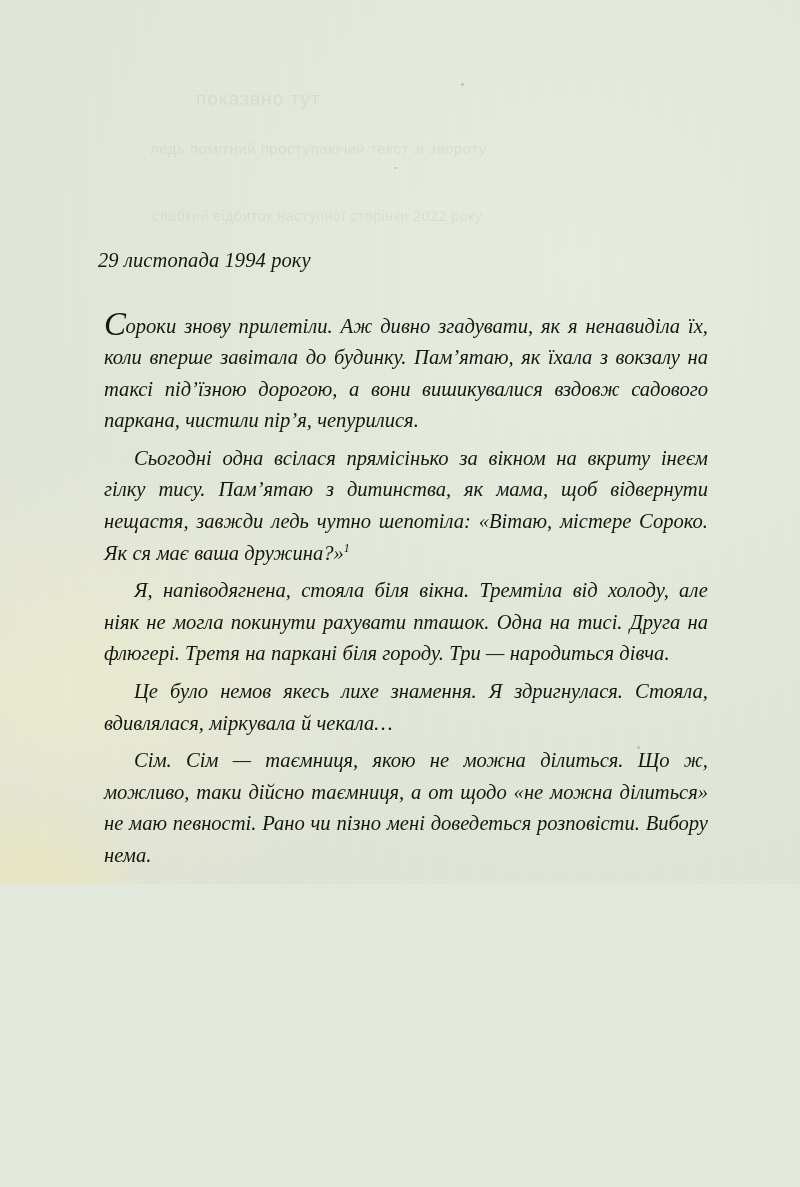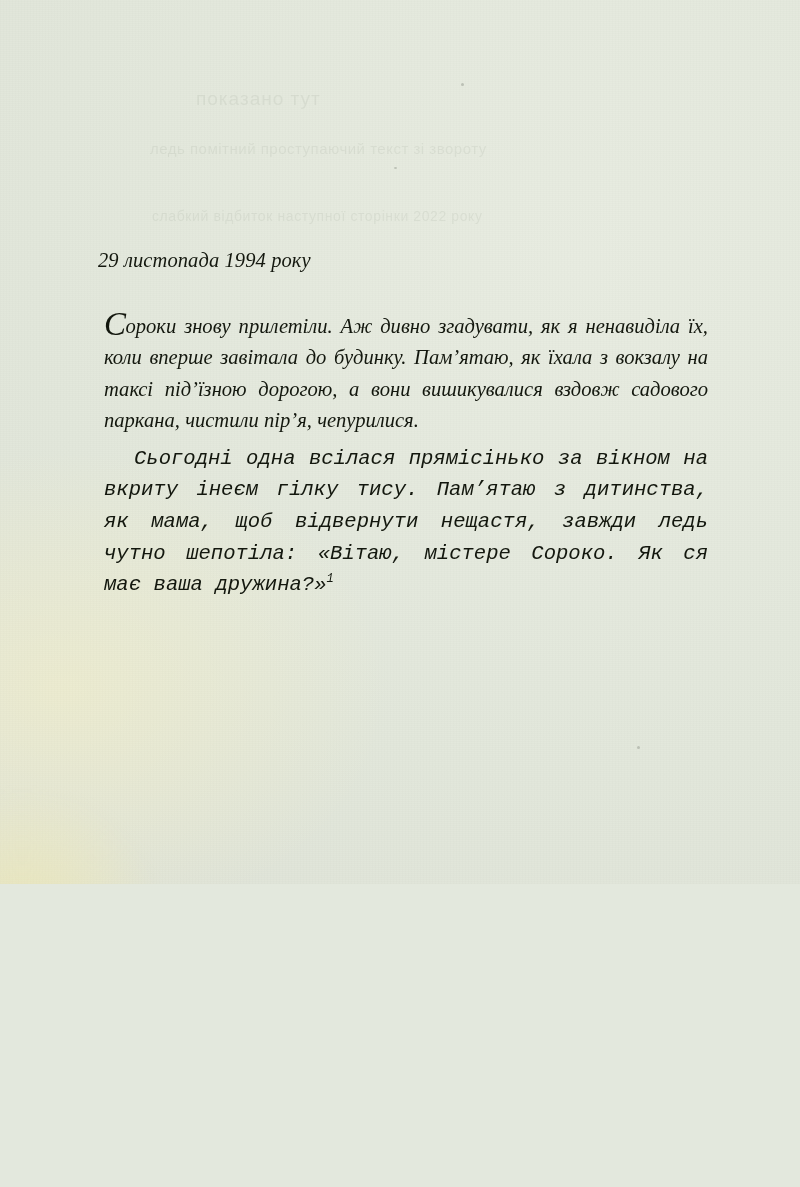--- a/index.html
+++ b/index.html
@@ -102,21 +102,20 @@
     color: #13170e;
     margin: 6px;
     text-align: justify;
     text-justify: inter-word;
     hyphens: manual;
     letter-spacing: -0.02px;
     word-spacing: .2px;
   }
   .body-p + .body-p {
     text-indent: 30px;
-    font-family: Liberation Mono, monospace;
   }
   .body-p.first {
     text-indent: 0;
   }
 
   .initial-cap {
     font-style: italic;
     font-size: 33px;
     line-height: 0;
     vertical-align: baseline;
@@ -220,20 +219,23 @@
   <div class="speck" style="left:651px; top:1111px; width:2px; height:2px;"></div>
 
   <div class="textblock">
 
     <p class="date-line">29 листопада 1994 року</p>
 
     <p class="body-p first"><span class="initial-cap">С</span><span>ороки знову прилетіли. Аж дивно згадувати, як я ненави­діла їх, коли вперше завітала до будинку. Пам’ятаю, як їха­ла з вокзалу на таксі під’їзною дорогою, а вони вишикува­лися вздовж садового паркана, чистили пір’я, чепурилися.</span></p>
 
     <p class="body-p"><span>Сьогодні одна всілася прямісінько за вікном на вкриту інеєм гілку тису. Пам’ятаю з дитинства, як мама, щоб від­вернути нещастя, завжди ледь чутно шепотіла: «Вітаю, містере Сороко. Як ся має ваша дружина?»</span><span class="fn-ref">1</span></p>
 
+    <p class="body-p">Я, напіводягнена, стояла біля вікна. Тремтіла від холоду, але ніяк не могла покинути рахувати пташок. Одна на тисі. Друга на флюгері. Третя на паркані біля городу. Три — на­родиться дівча.</p>
+    <p class="body-p">Це було немов якесь лихе знамення. Я здригнулася. Стоя­ла, вдивлялася, міркувала й чекала…</p>
+    <p class="body-p">Сім. Сім — таємниця, якою не можна ділиться. Що ж, можливо, таки дійсно таємниця, а от щодо «не можна ді­литься» не маю певності. Рано чи пізно мені доведеться роз­повісти. Вибору нема.</p>
   </div>
 
   <div class="footnote">
     <div class="footnote-rule"></div>
   </div>
 
   <div class="footer">
     <span class="footer-page-num">6</span>
     <span class="footer-sep">|</span>
     <span class="footer-title">THE DEATH OF MRS WESTAWAY</span>

